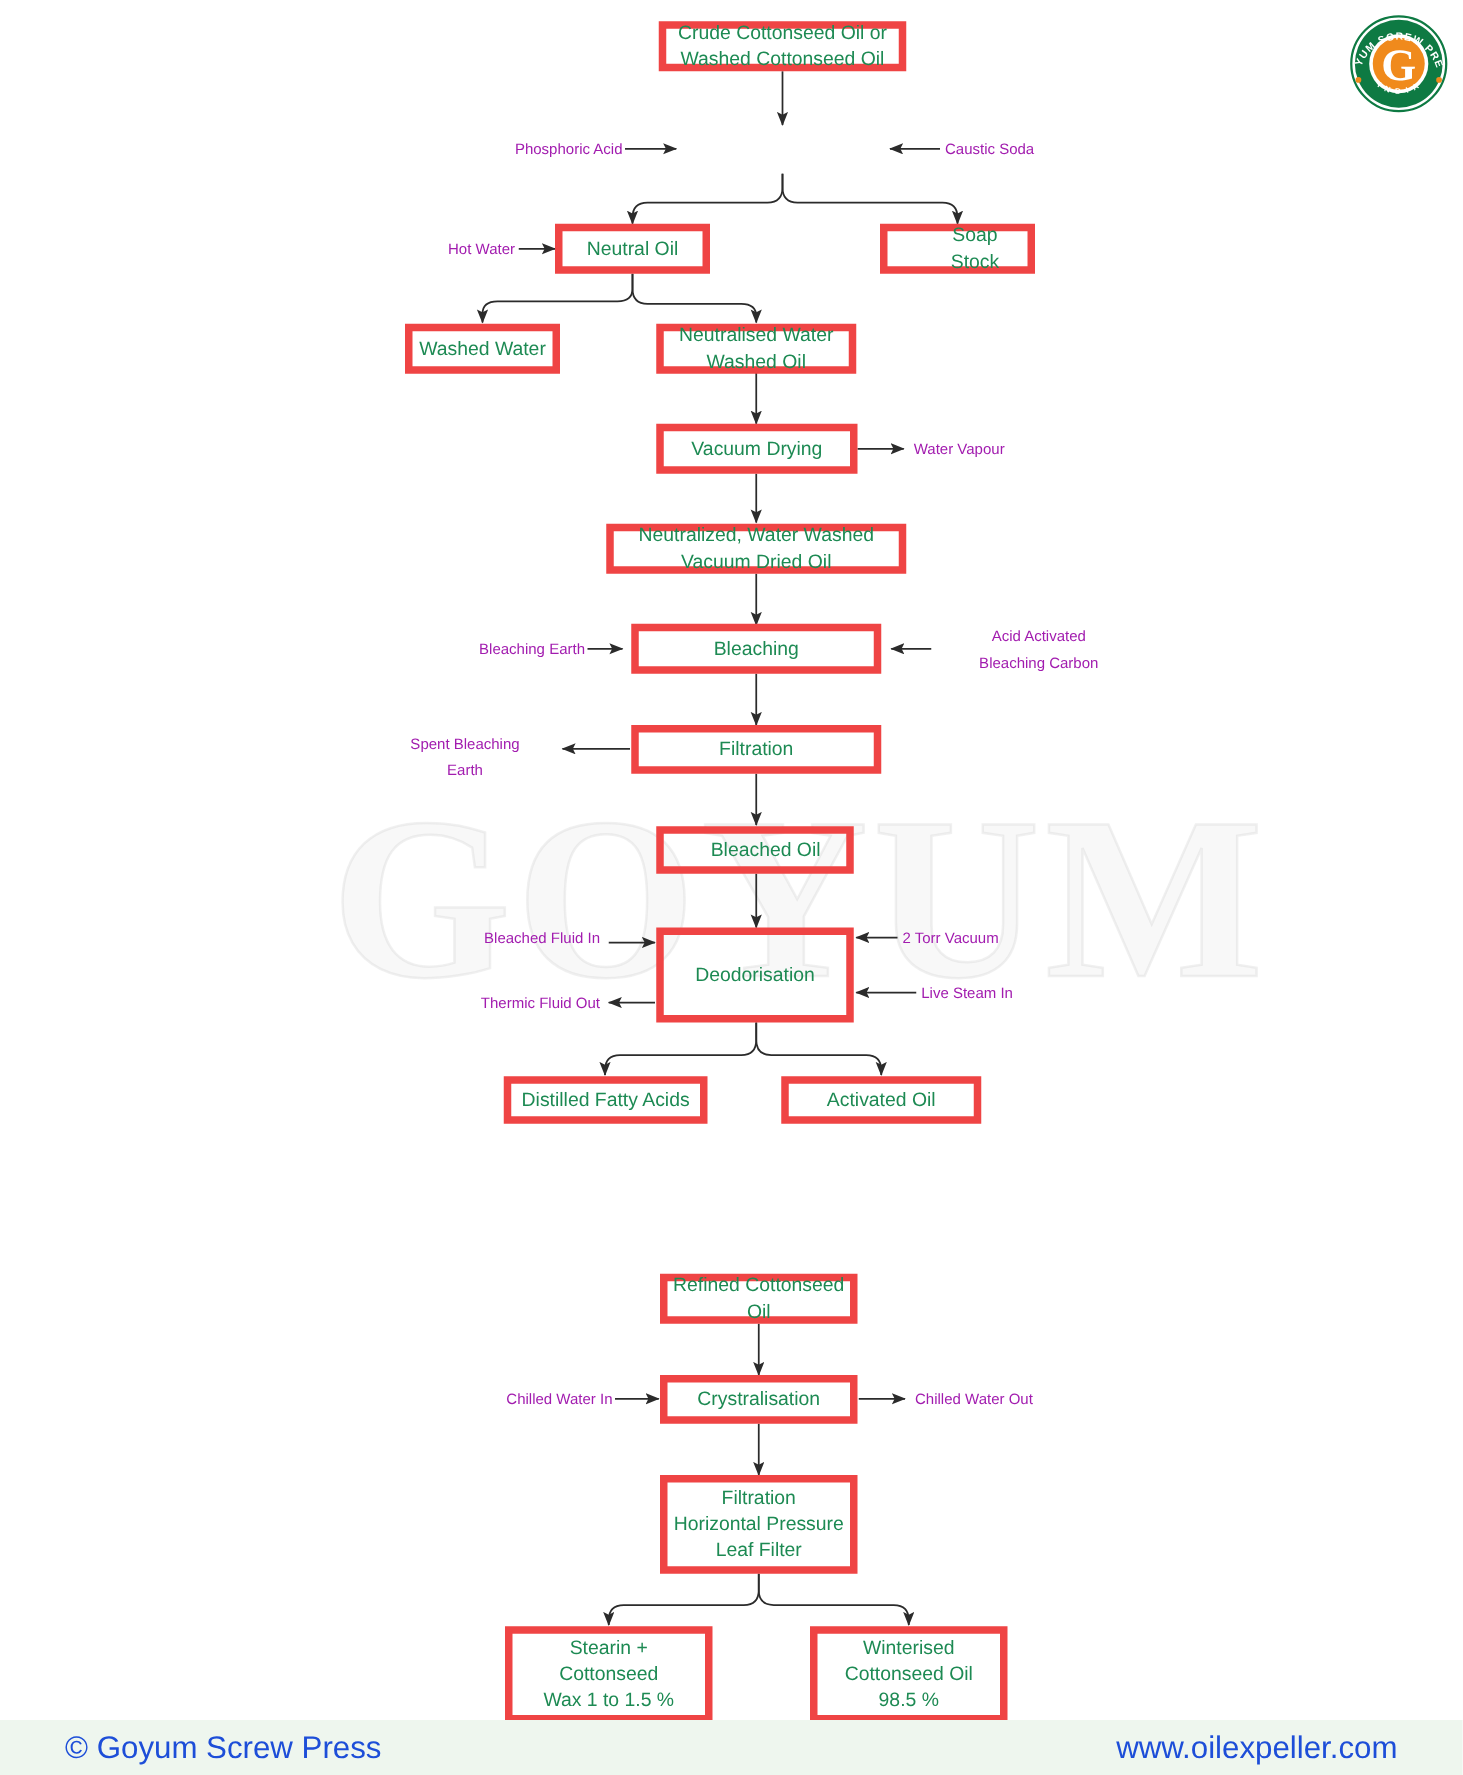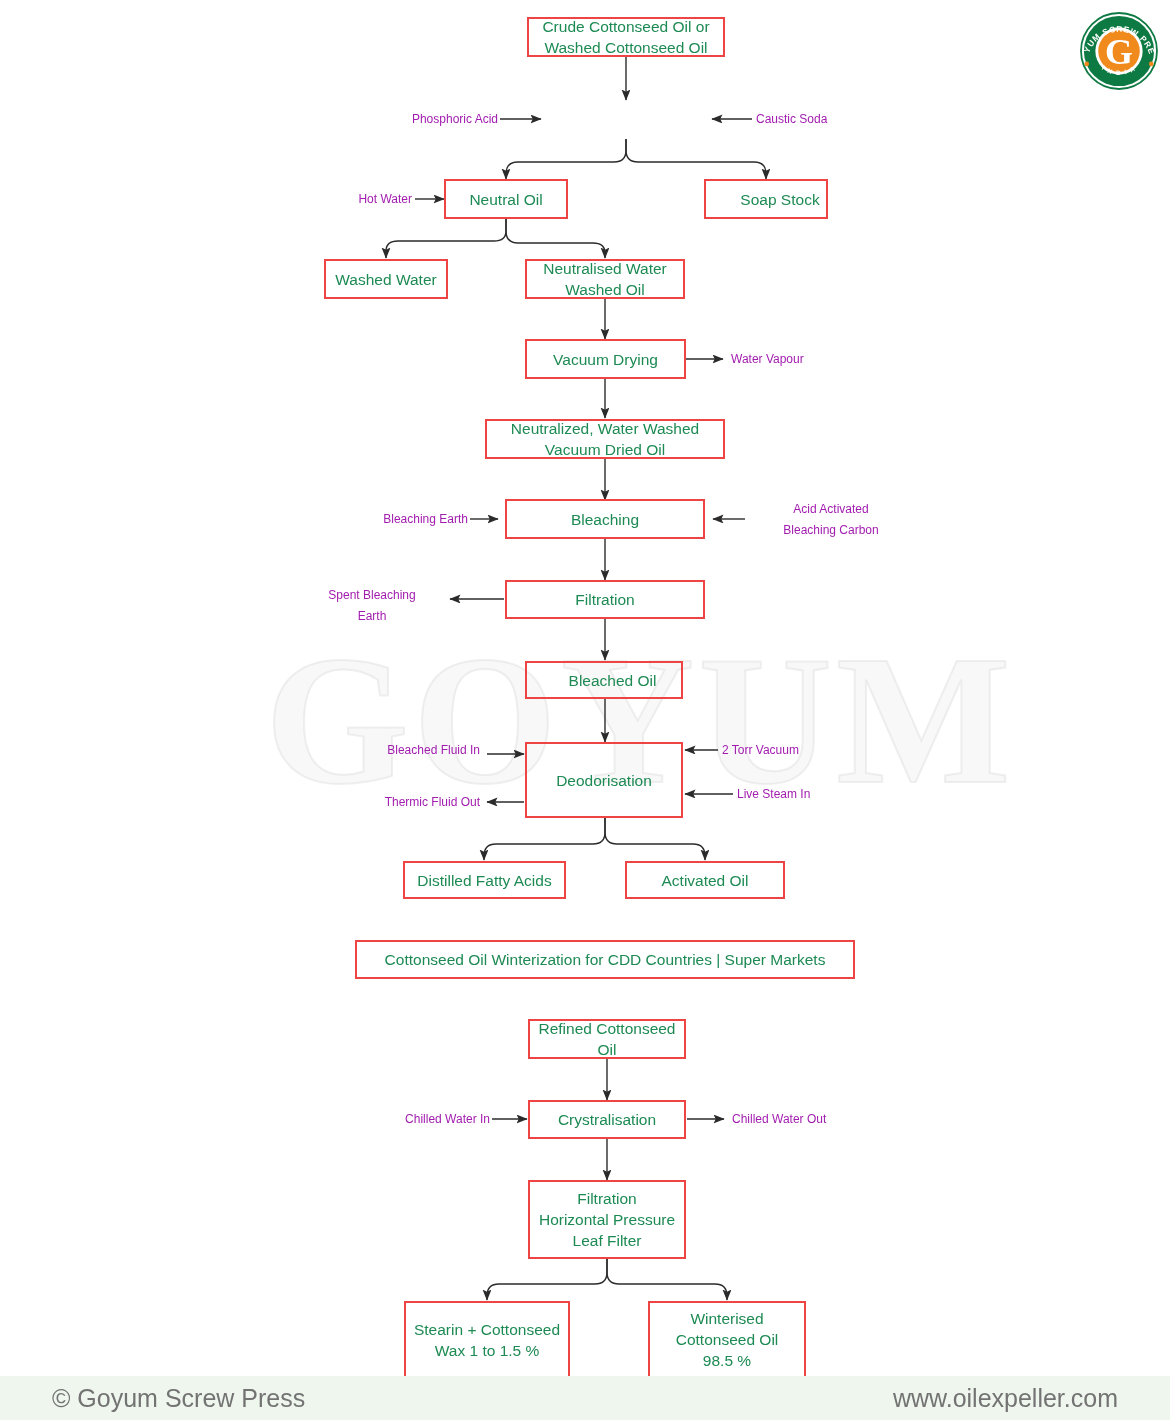--- a/index.html
+++ b/index.html
@@ -30,21 +30,21 @@
     line-height:290px;
   }
 
   
   svg.flow{position:absolute;left:0;top:0;width:1170px;height:1420px;overflow:visible;}
 
   
   .box{
     position:absolute;
     box-sizing:border-box;
-    border:2px solid #ef4444;
+    border:6px solid #ef4444;
     background:transparent;
     color:#1d8a53;
     display:flex;
     align-items:center;
     justify-content:center;
     text-align:center;
     font-size:15.5px;
     line-height:21px;
     white-space:pre-line;
     padding:2px 4px;
@@ -67,21 +67,21 @@
   }
 
   
   .footer{
     position:absolute;left:0;bottom:0;width:1170px;height:44px;
     background:#eef6ee;
     display:flex;align-items:center;justify-content:space-between;
     box-sizing:border-box;
     padding:0 52px;
   }
-  .footer div{color:#737373;font-size:25px;font-family:"Liberation Sans", sans-serif;}
+  .footer div{color:#1d4ed8;font-size:25px;font-family:"Liberation Sans", sans-serif;}
 </style>
 </head>
 <body>
 
 <div id="stage">
 
   <div class="watermark">GOYUM</div>
 
   <svg class="flow" viewBox="0 0 1170 1420">
     <defs>
@@ -172,21 +172,20 @@
   <div class="box" style="left:505px;top:580px;width:200px;height:39px;">Filtration</div>
 
   <div class="box" style="left:525px;top:661px;width:158px;height:38px;padding-left:21px;">Bleached Oil</div>
 
   <div class="box" style="left:525px;top:742px;width:158px;height:76px;">Deodorisation</div>
 
   <div class="box" style="left:403px;top:861px;width:163px;height:38px;">Distilled Fatty Acids</div>
 
   <div class="box" style="left:625px;top:861px;width:160px;height:38px;">Activated Oil</div>
 
-  <div class="box" style="left:355px;top:940px;width:500px;height:39px;">Cottonseed Oil Winterization for CDD Countries | Super Markets</div>
 
   <div class="box" style="left:528px;top:1019px;width:158px;height:40px;">Refined Cottonseed
 Oil</div>
 
   <div class="box" style="left:528px;top:1100px;width:158px;height:39px;">Crystralisation</div>
 
   <div class="box" style="left:528px;top:1180px;width:158px;height:79px;">Filtration
 Horizontal Pressure
 Leaf Filter</div>
 

